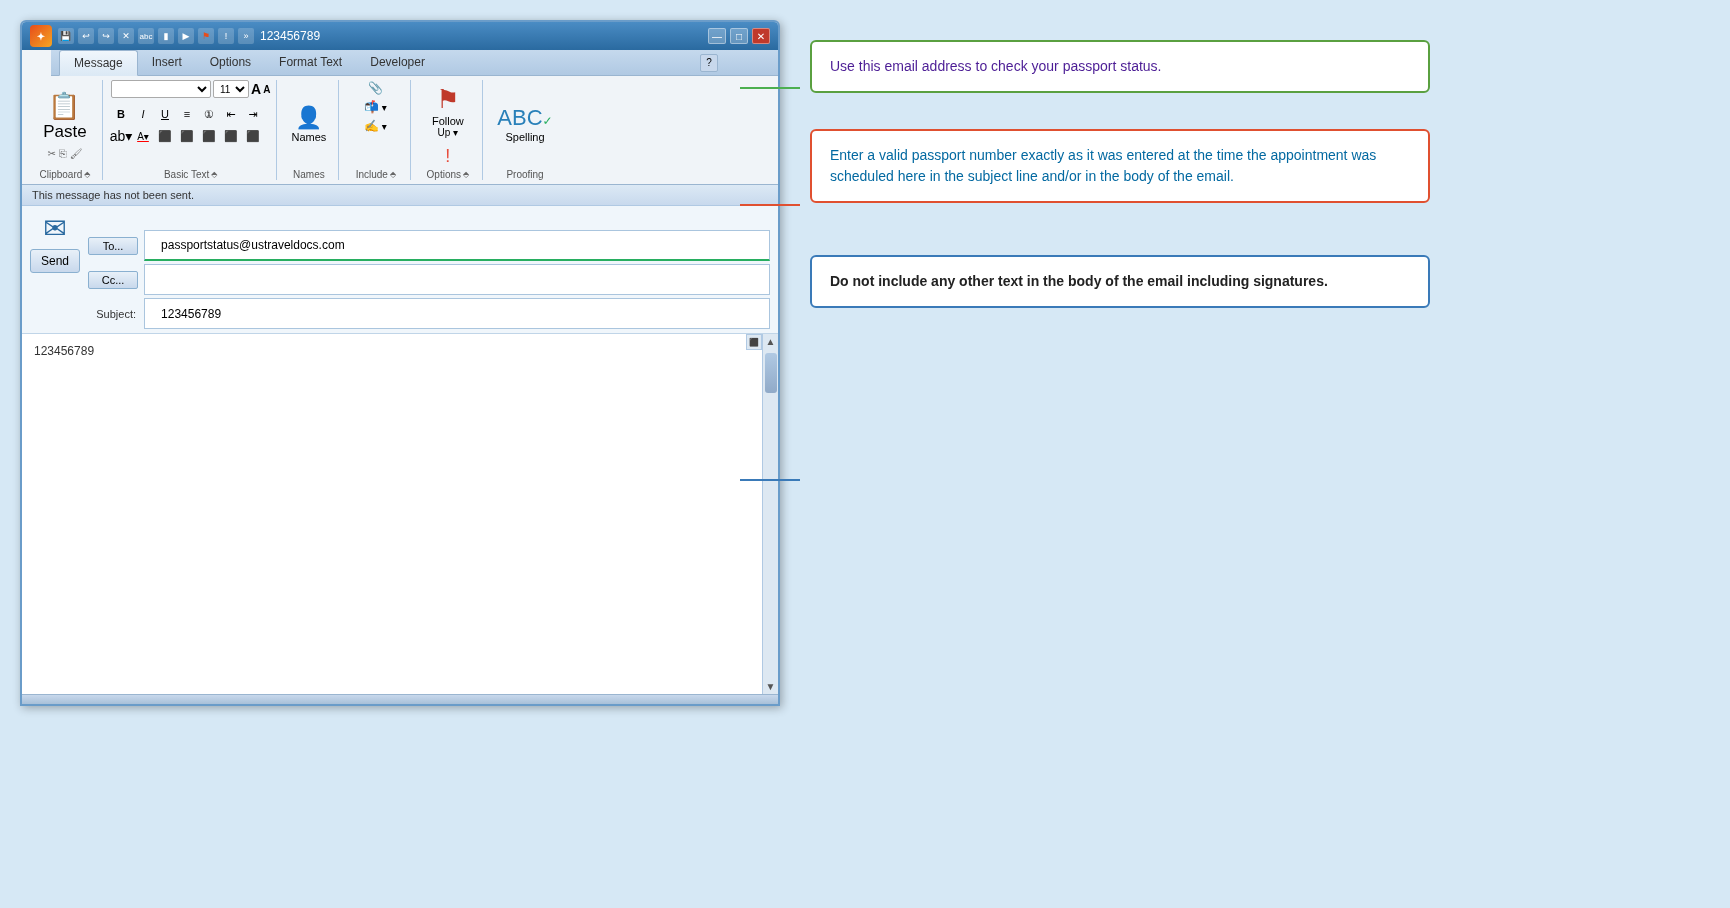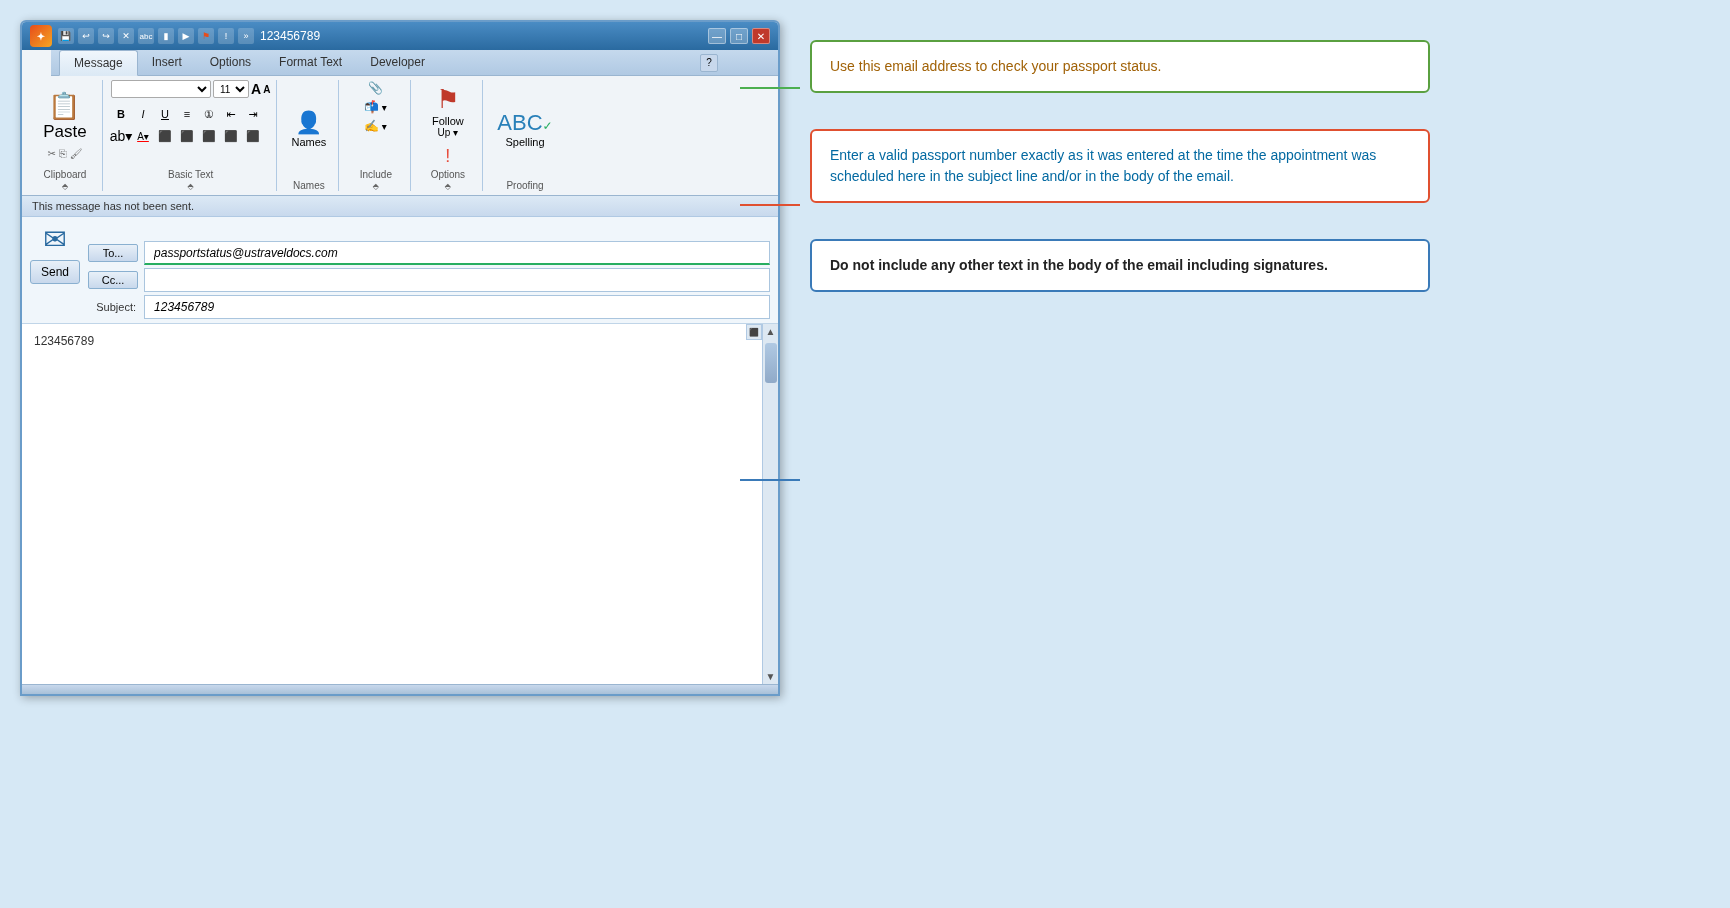--- a/index.html
+++ b/index.html
@@ -139,21 +139,20 @@
     }
 
     .ribbon-group-label {
       font-size: 10px;
       color: #555;
       text-align: center;
       padding-top: 2px;
       display: flex;
       align-items: center;
       gap: 2px;
-      flex-direction: column;
     }
     .group-expand {
       font-size: 8px;
       color: #666;
     }
 
     .ribbon-btn-large {
       display: flex;
       flex-direction: column;
       align-items: center;
@@ -260,26 +259,25 @@
       padding: 2px 8px;
       font-size: 11px;
       cursor: pointer;
       min-width: 50px;
       text-align: center;
       margin-right: 6px;
     }
 
     .field-input {
       flex: 1;
-      height: 24px;
+      height: 31px;
       border: 1px solid #aac5de;
       background: white;
-      padding: 0 9px;
+      padding: 0 16px;
       font-size: 12px;
-      font-style: italic;
     }
 
     .subject-label {
       font-size: 11px;
       color: #333;
       margin-right: 8px;
       min-width: 48px;
       text-align: right;
     }
 
@@ -323,33 +321,34 @@
       padding: 14px 18px;
       font-size: 14px;
       line-height: 1.5;
       max-width: 620px;
       position: relative;
     }
 
     .callout-green {
       background: white;
       border: 2px solid #5aa040;
-      color: #a16207;
+      color: #4c1d95;
     }
 
     .callout-red {
       background: white;
       border: 2px solid #e05030;
       color: #0369a1;
     }
 
     .callout-blue {
       background: white;
       border: 2px solid #3a7ab8;
       color: #222;
+      margin-top: 16px;
     }
     .callout-blue strong {
       font-weight: bold;
     }
 
     
     .window-bottom {
       height: 10px;
       background: linear-gradient(to bottom, #c8d8ec, #a8c0d8);
       border-top: 1px solid #9ab5d0;

